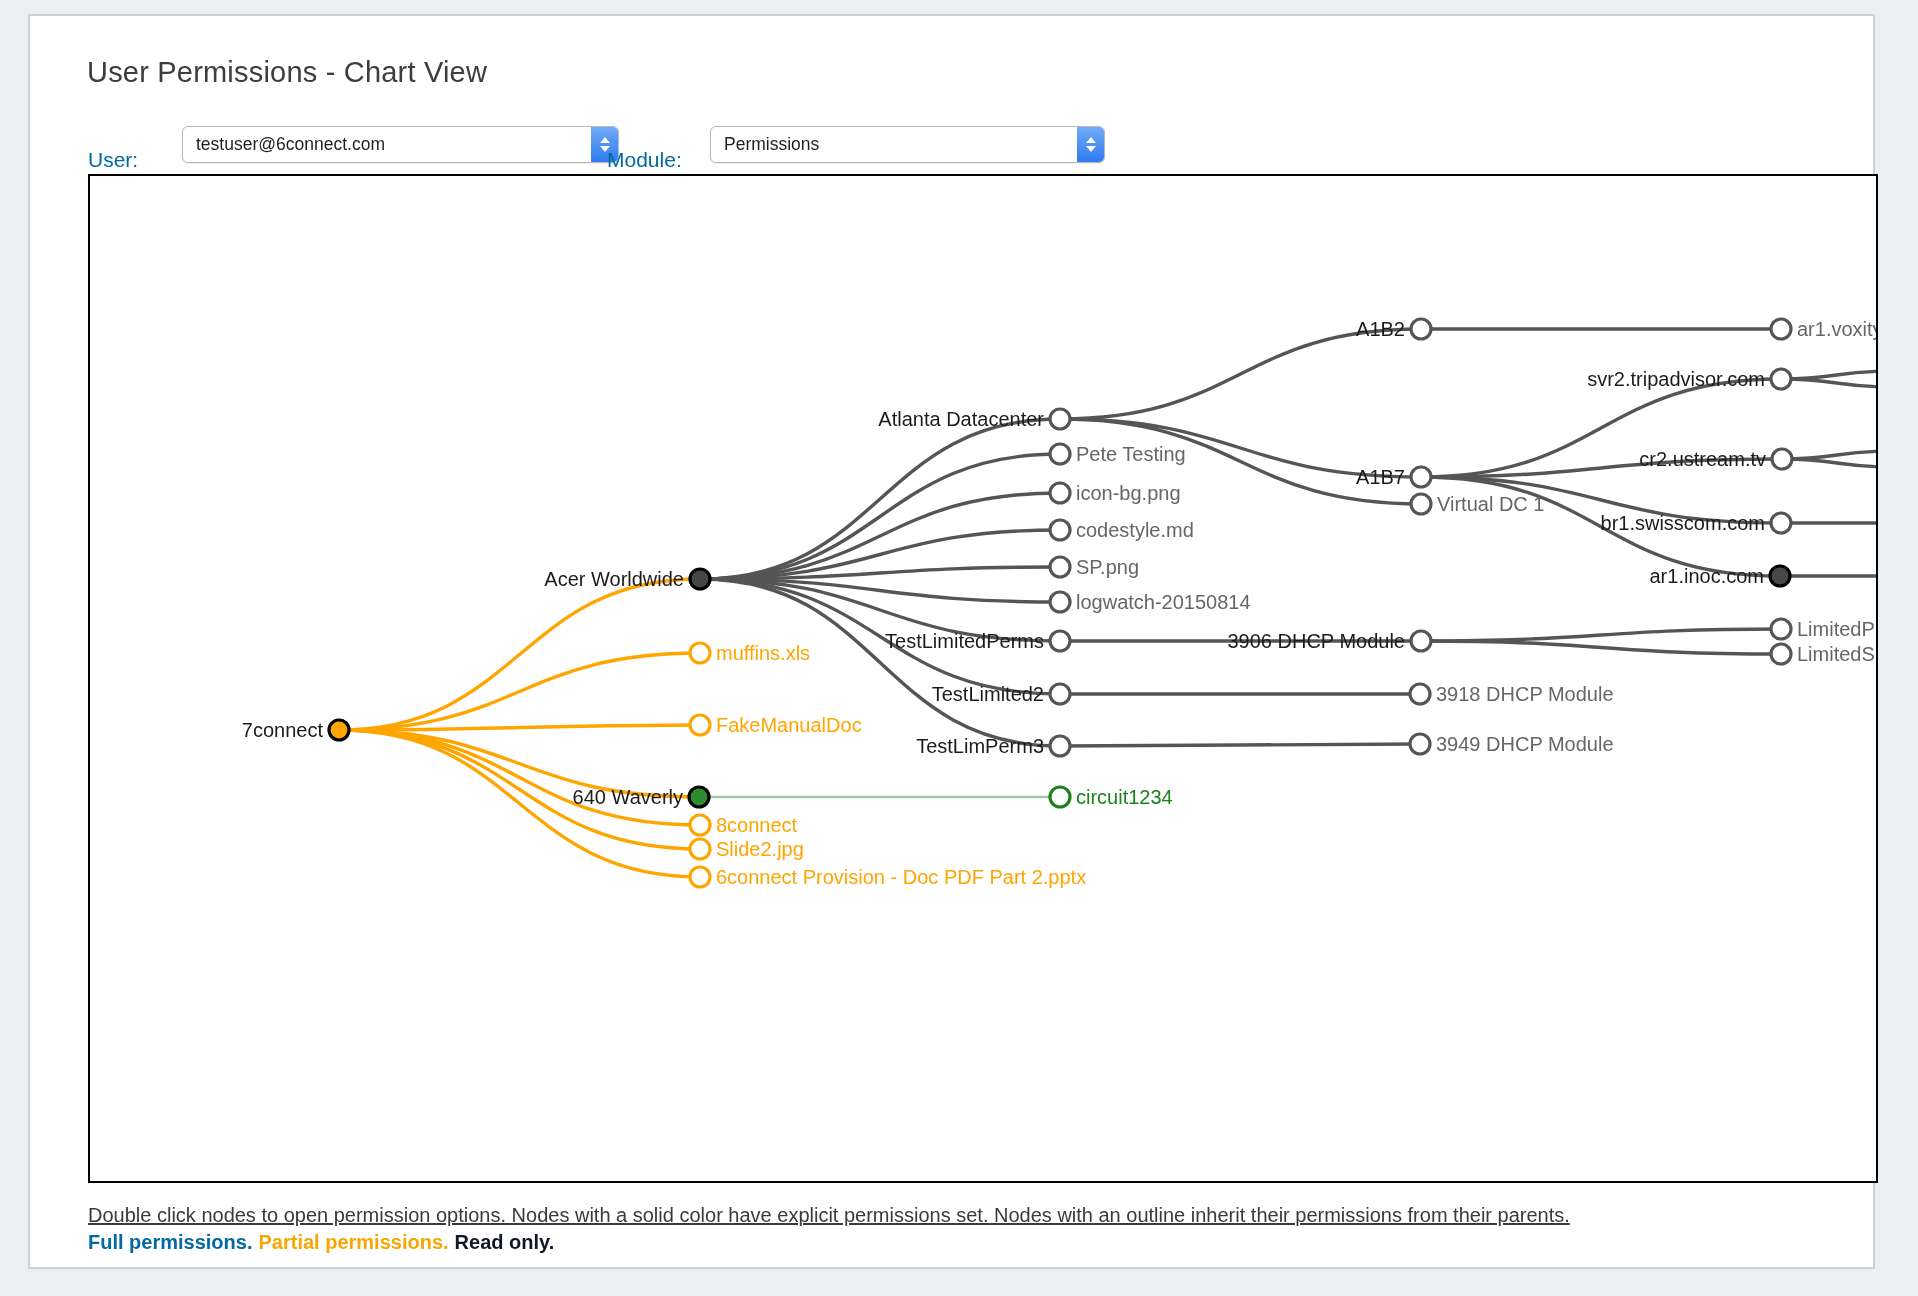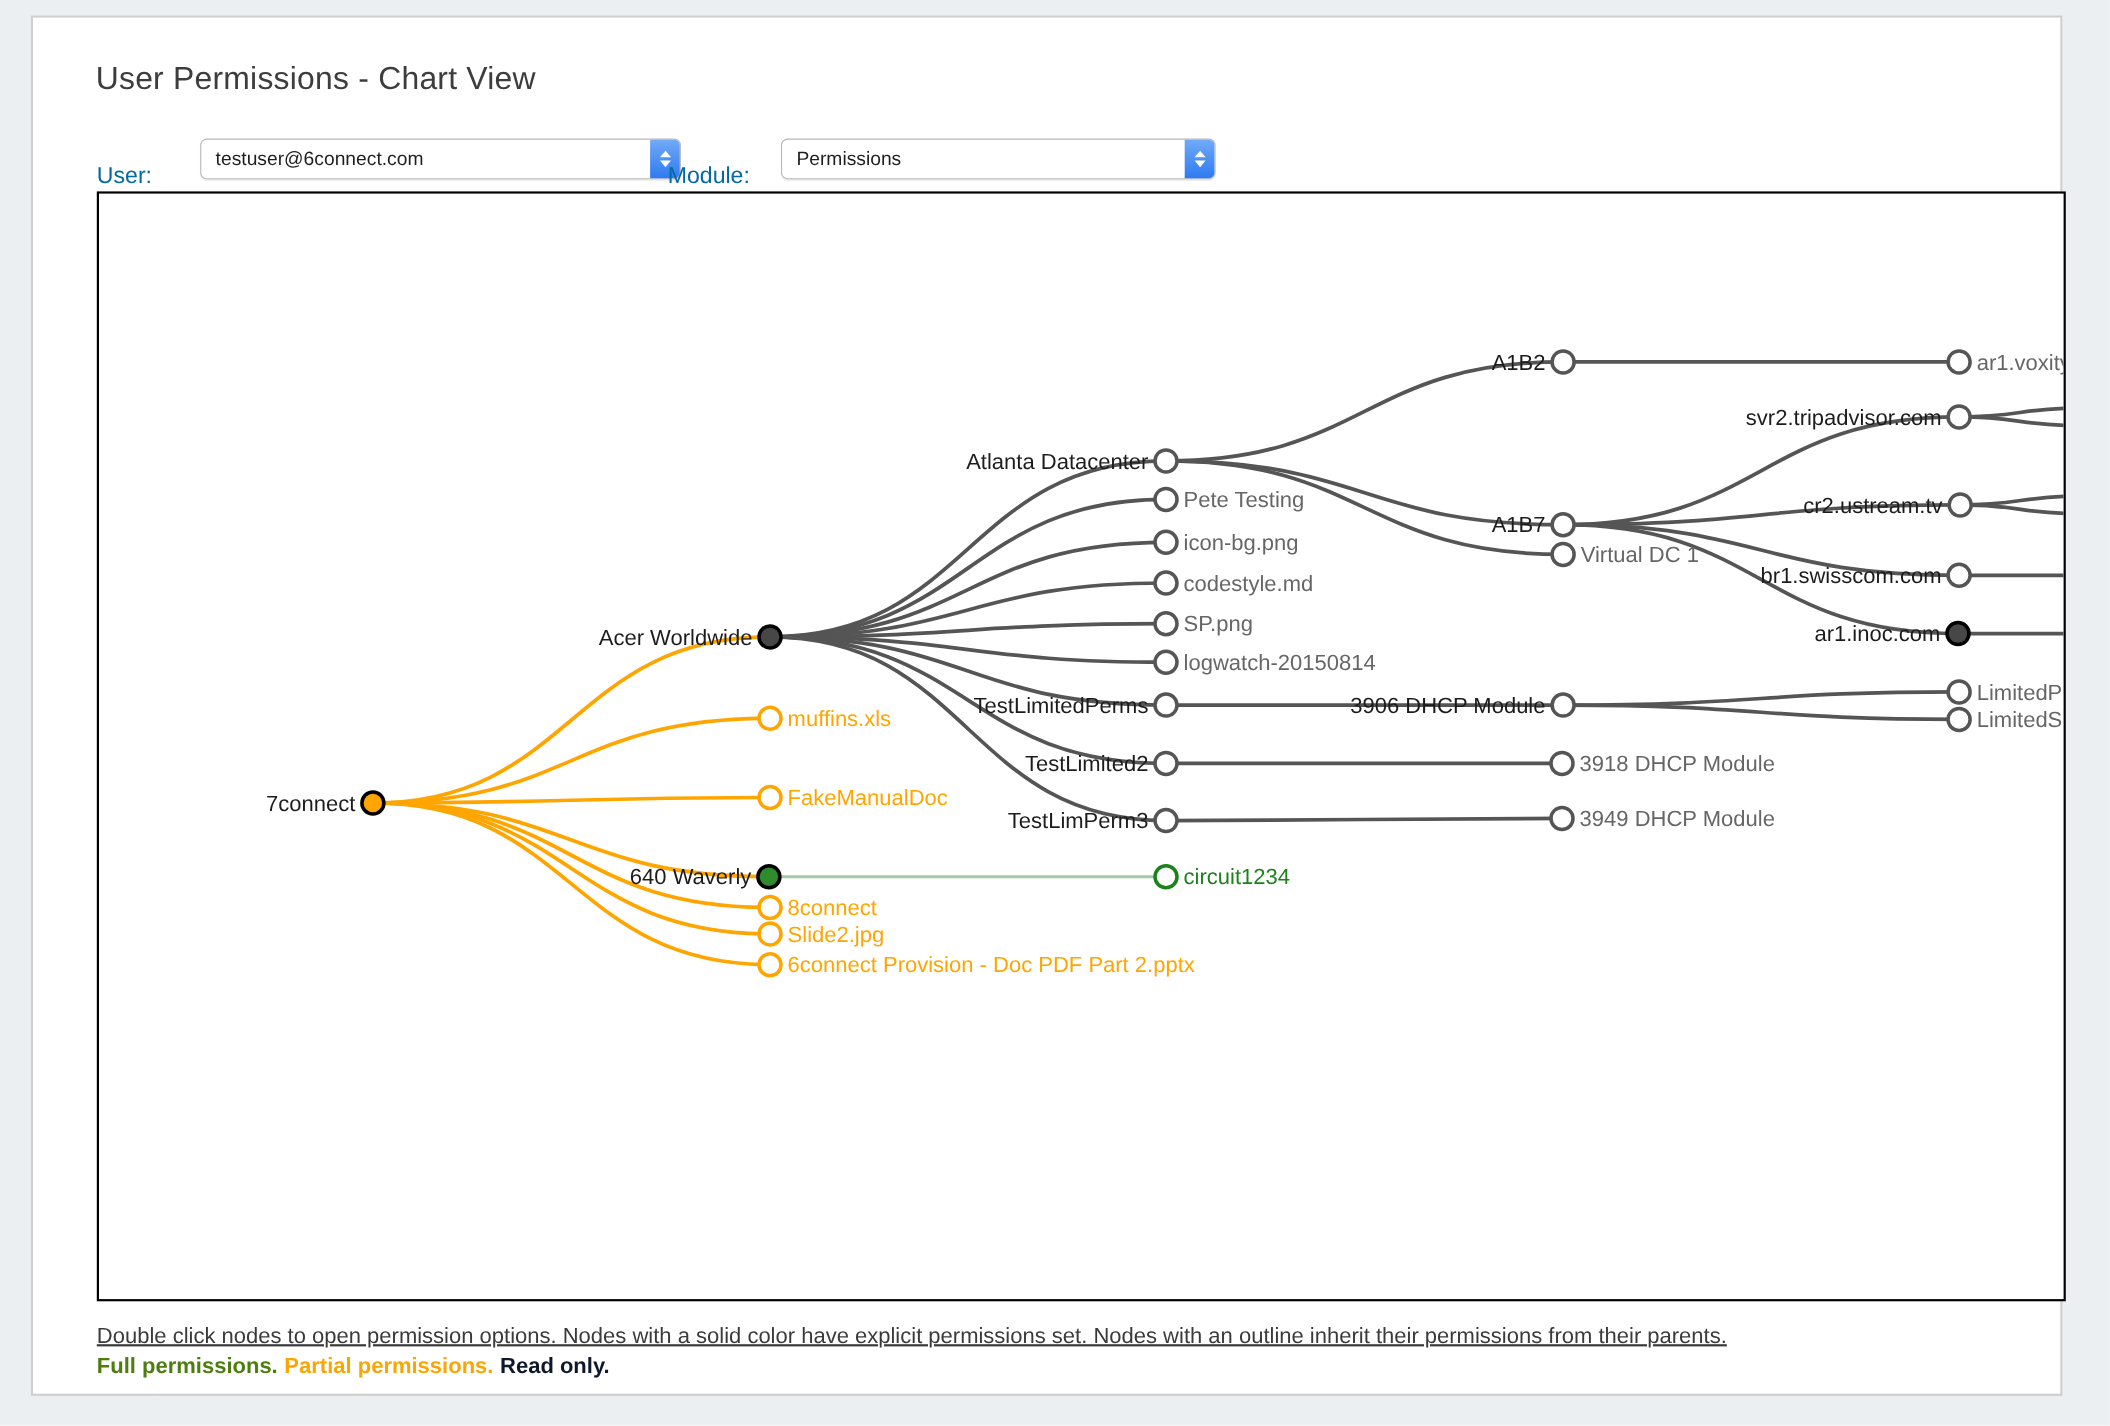--- a/index.html
+++ b/index.html
@@ -183,15 +183,15 @@
         <text x="1674" y="407" text-anchor="end" fill="#1c1c1c">ar1.inoc.com</text>
         <circle cx="1691" cy="453" r="10" fill="#ffffff" stroke="#555555" stroke-width="3.2"></circle>
         <text x="1707" y="460" text-anchor="start" fill="#666666">LimitedP</text>
         <circle cx="1691" cy="478" r="10" fill="#ffffff" stroke="#555555" stroke-width="3.2"></circle>
         <text x="1707" y="485" text-anchor="start" fill="#666666">LimitedS</text>
       </svg>
   </div>
 
   <p class="footer-line1">Double click nodes to open permission options. Nodes with a solid color have explicit permissions set. Nodes with an outline inherit their permissions from their parents.</p>
   <p class="footer-line2">
-    <span style="color: #4d7c0f;">Full permissions.</span><span style="color: rgb(249, 166, 2);">Partial permissions.</span><span style="color: #0f172a;">Read only.</span>
+    <span style="color: #0369a1;">Full permissions.</span><span style="color: rgb(249, 166, 2);">Partial permissions.</span><span style="color: #0f172a;">Read only.</span>
   </p>
 </div>
 
 </body></html>

